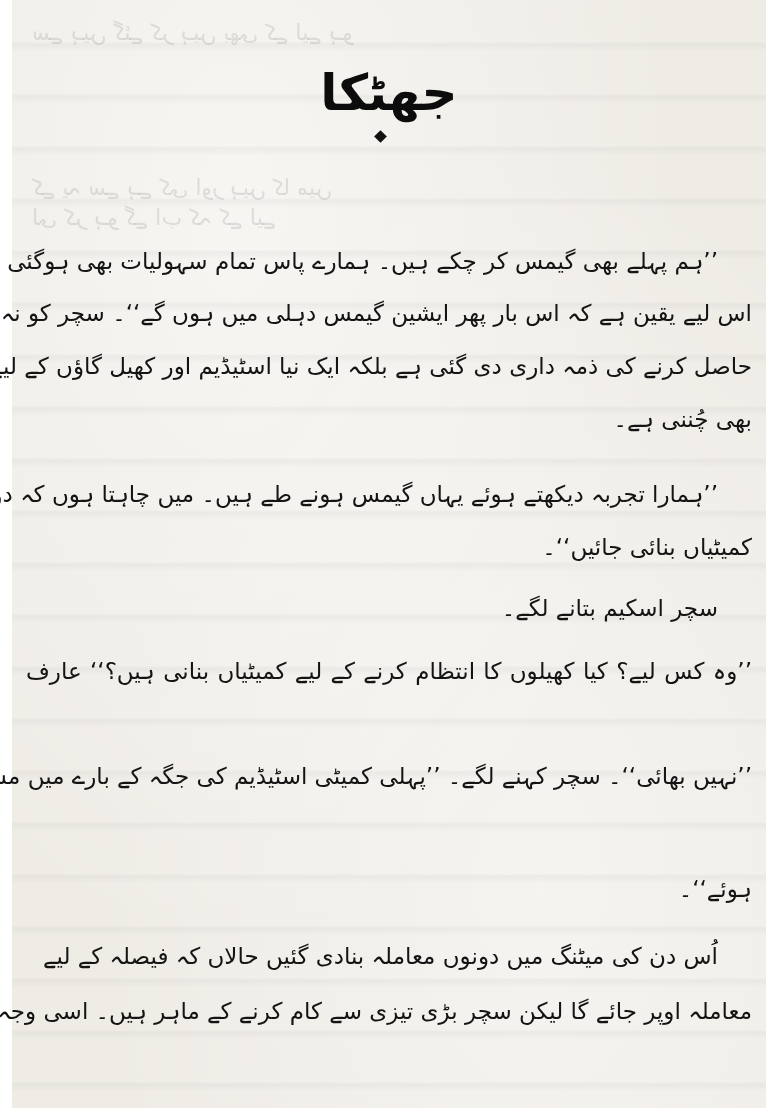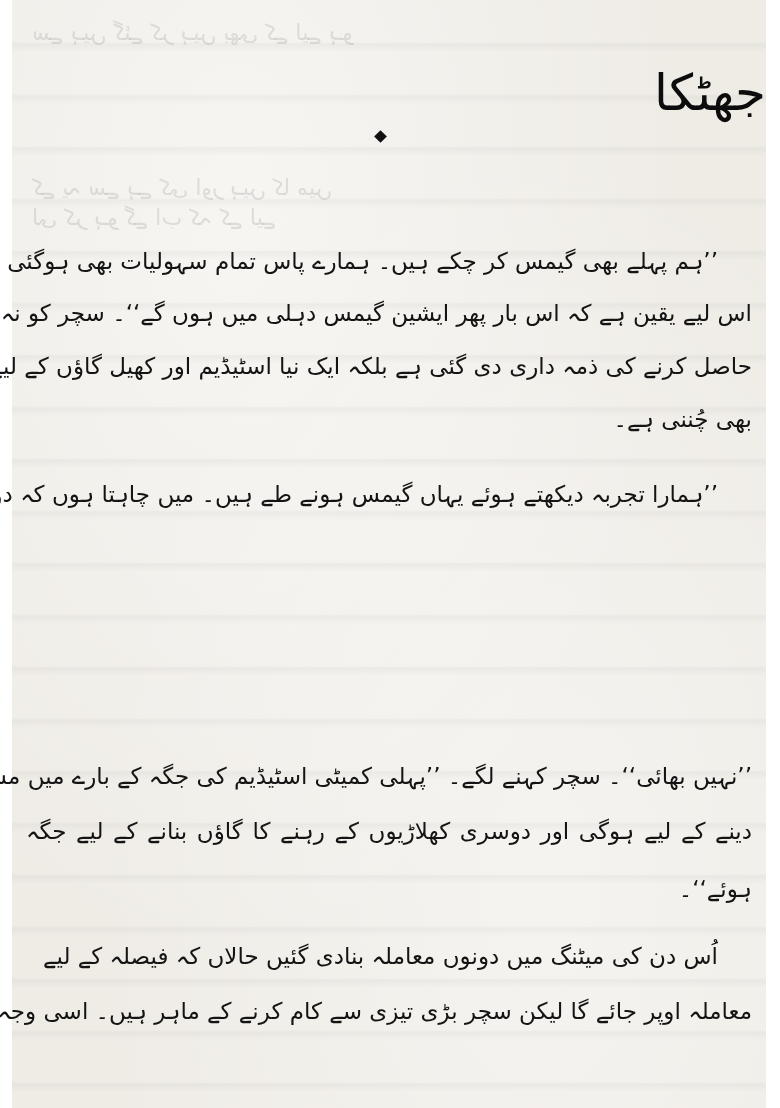--- a/index.html
+++ b/index.html
@@ -34,23 +34,23 @@
       white-space: nowrap;
       overflow: hidden;
       transform: scaleX(-1);
       pointer-events: none;
     }
     .title {
       position: absolute;
       top: 68px;
       left: 0;
       right: 0;
-      text-align: right;
+      text-align: center;
       font-size: 50px;
-      font-weight: normal;
+      font-weight: bold;
       direction: rtl;
       color: #0c0c0c;
       line-height: 1;
     }
     .title-dot {
       position: absolute;
       top: 132px;
       left: 364px;
       width: 9px;
       height: 9px;
@@ -91,19 +91,21 @@
   <div class="ghost" style="top:205px">لی کر ہو گے اب کہ کے لیے</div>
 
   <div class="title">جھٹکا</div>
   <div class="title-dot"></div>
 
   <div class="line indent" style="top:250px">’’ہم پہلے بھی گیمس کر چکے ہیں۔ ہمارے پاس تمام سہولیات بھی ہوگئی ہیں۔</div>
   <div class="line full" style="top:302px">اس لیے یقین ہے کہ اس بار پھر ایشین گیمس دہلی میں ہوں گے‘‘۔ سچر کو نہ صرف کھیل</div>
   <div class="line full" style="top:355px">حاصل کرنے کی ذمہ داری دی گئی ہے بلکہ ایک نیا اسٹیڈیم اور کھیل گاؤں کے لیے جگہ</div>
   <div class="line partial" style="top:408px">بھی چُننی ہے۔</div>
   <div class="line indent" style="top:483px">’’ہمارا تجربہ دیکھتے ہوئے یہاں گیمس ہونے طے ہیں۔ میں چاہتا ہوں کہ دو</div>
+  <div class="line partial" style="top:536px">کمیٹیاں بنائی جائیں‘‘۔</div>
+  <div class="line indent" style="top:597px">سچر اسکیم بتانے لگے۔</div>
+  <div class="line full" style="top:660px">’’وہ کس لیے؟ کیا کھیلوں کا انتظام کرنے کے لیے کمیٹیاں بنانی ہیں؟‘‘ عارف</div>
   <div class="line full" style="top:765px">’’نہیں بھائی‘‘۔ سچر کہنے لگے۔ ’’پہلی کمیٹی اسٹیڈیم کی جگہ کے بارے میں مشورہ</div>
-  <div class="line full" style="top:820px">دینے کے لیے ہوگی اور دوسری کھلاڑیوں کے رہنے کا گاؤں بنانے کے لیے جگہ</div>
   <div class="line partial" style="top:878px">ہوئے‘‘۔</div>
   <div class="line indent" style="top:945px">اُس دن کی میٹنگ میں دونوں معاملہ بنادی گئیں حالاں کہ فیصلہ کے لیے</div>
   <div class="line full" style="top:1000px">معاملہ اوپر جائے گا لیکن سچر بڑی تیزی سے کام کرنے کے ماہر ہیں۔ اسی وجہ سے</div>
 
 </div>
 
 </body></html>

